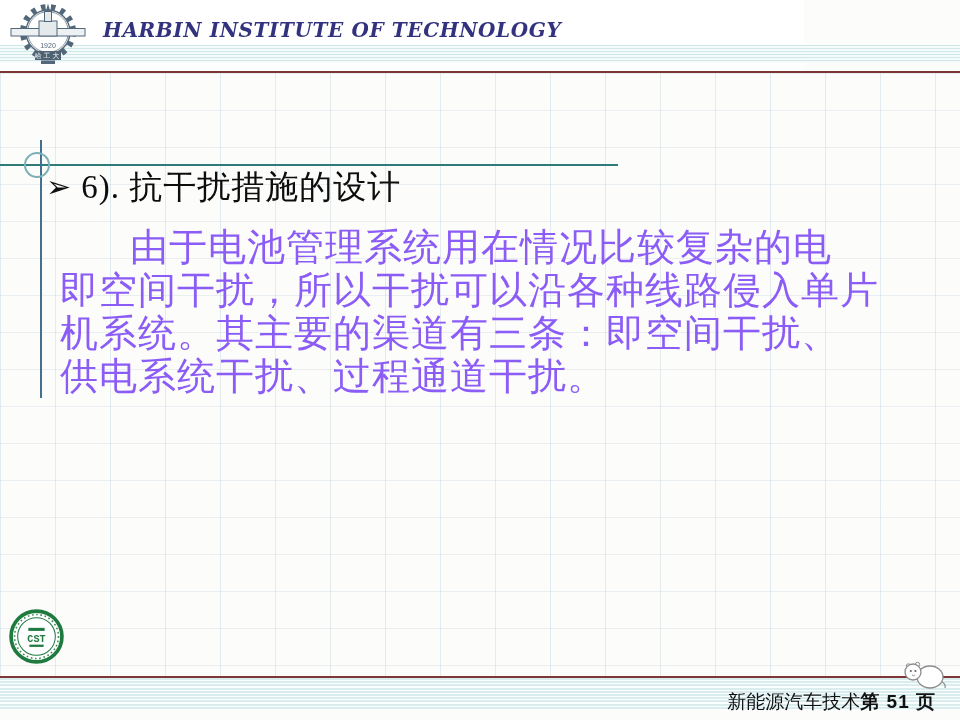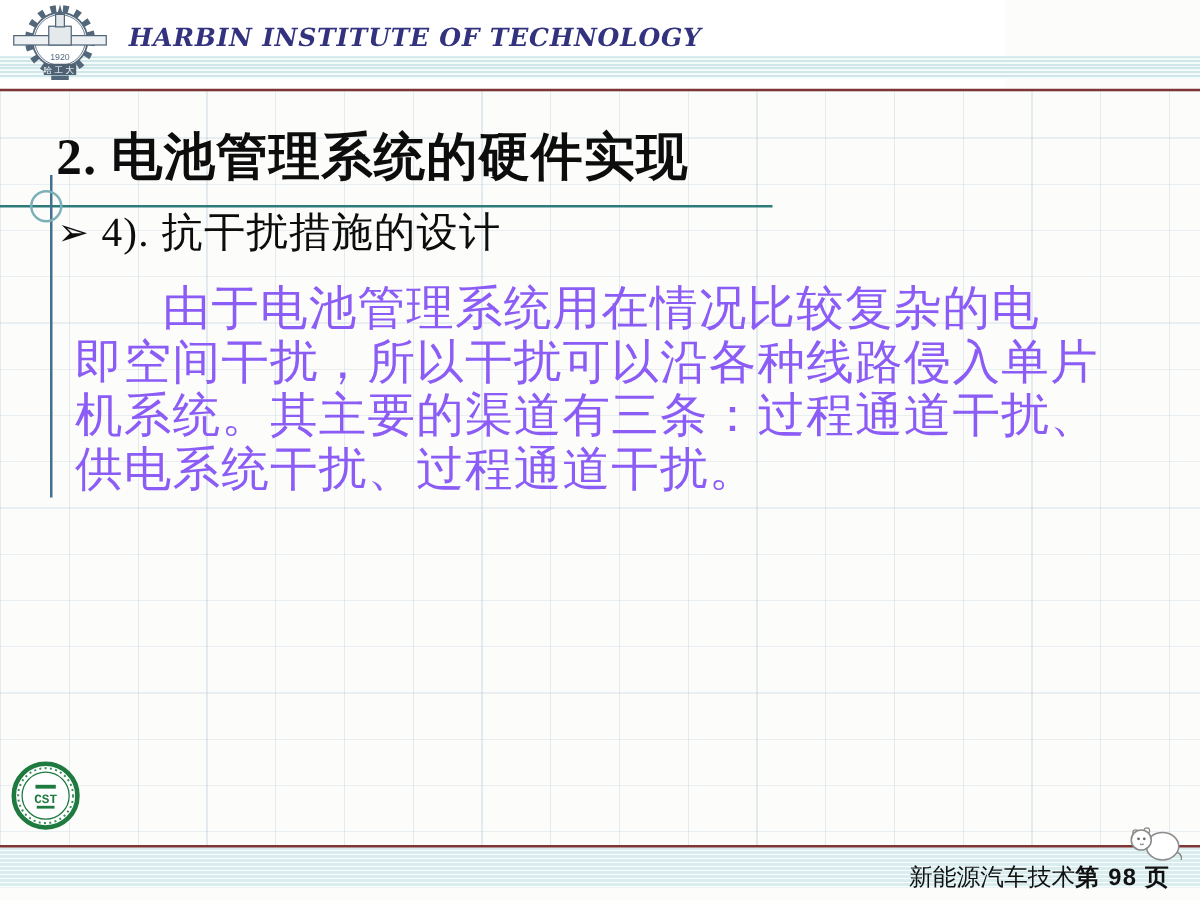--- a/index.html
+++ b/index.html
@@ -110,34 +110,33 @@
       <polygon points="40,1.5 37.8,9.5 42.2,9.5" fill="#53677a"></polygon>
       <text x="40" y="46" font-size="7" text-anchor="middle" fill="#53677a" font-family="Liberation Sans, sans-serif">1920</text>
       <rect x="27" y="49" width="26" height="9" fill="#4e6274"></rect>
       <text x="40" y="56.3" font-size="6.8" text-anchor="middle" fill="#ffffff" letter-spacing="2" font-family="Liberation Sans, sans-serif">哈工大</text>
       <rect x="33" y="58.5" width="14" height="3.5" fill="#53677a"></rect>
     </svg>
     <div class="hit-name">HARBIN INSTITUTE OF TECHNOLOGY</div>
   </div>
   <div class="red-line-top"></div>
 
-  <div class="page-title">2. 电池管理系统的硬件实现</div>
   <div class="deco-circle"></div>
   <div class="title-underline"></div>
   <div class="deco-vline"></div>
 
   <div class="bullet-row">
     <span class="bullet-arrow">➢</span>
-    <span class="bullet-text">4). 抗干扰措施的设计</span>
+    <span class="bullet-text">6). 抗干扰措施的设计</span>
   </div>
 
   <div class="body-paragraph">
     <div class="para-line first">由于电池管理系统用在情况比较复杂的电</div>
     <div class="para-line">即空间干扰，所以干扰可以沿各种线路侵入单片</div>
-    <div class="para-line">机系统。其主要的渠道有三条：过程通道干扰、</div>
+    <div class="para-line">机系统。其主要的渠道有三条：即空间干扰、</div>
     <div class="para-line">供电系统干扰、过程通道干扰。</div>
   </div>
 
   <svg class="cst-logo" viewBox="0 0 56 56">
     <circle cx="28" cy="28" r="25" fill="#ffffff" stroke="#1e7a3f" stroke-width="3.6"></circle>
     <circle cx="28" cy="28" r="18.5" fill="none" stroke="#1e7a3f" stroke-width="1"></circle>
     <circle cx="28" cy="28" r="21.6" fill="none" stroke="#1e7a3f" stroke-width="1.6" stroke-dasharray="1.6 2.6" opacity="0.85"></circle>
     <rect x="20" y="19.5" width="16" height="3" fill="#1e7a3f"></rect>
     <text x="28" y="33.5" font-size="10" font-weight="bold" text-anchor="middle" fill="#1e7a3f" font-family="Liberation Mono, monospace">CST</text>
     <rect x="21" y="36" width="14" height="2.2" fill="#1e7a3f"></rect>
@@ -153,15 +152,15 @@
       <circle cx="15.5" cy="6.5" r="2.2" fill="#ffffff" stroke="#8c8c8c" stroke-width="1"></circle>
       <circle cx="11" cy="14" r="8" fill="#ffffff" stroke="#8c8c8c" stroke-width="1.3"></circle>
       <circle cx="8.8" cy="13" r="1.1" fill="#666666"></circle>
       <circle cx="13.4" cy="13" r="1.1" fill="#666666"></circle>
       <path d="M10 17 q1.5 1.5 3 0" fill="none" stroke="#888888" stroke-width="0.9"></path>
       <path d="M40 24 q4 2 3 6" fill="none" stroke="#8c8c8c" stroke-width="1.2"></path>
     </svg>
   </div>
 
   <div class="page-info">
-    <span class="course">新能源汽车技术</span><span class="page">第 98 页</span>
+    <span class="course">新能源汽车技术</span><span class="page">第 51 页</span>
   </div>
 </div>
 
 </body></html>

